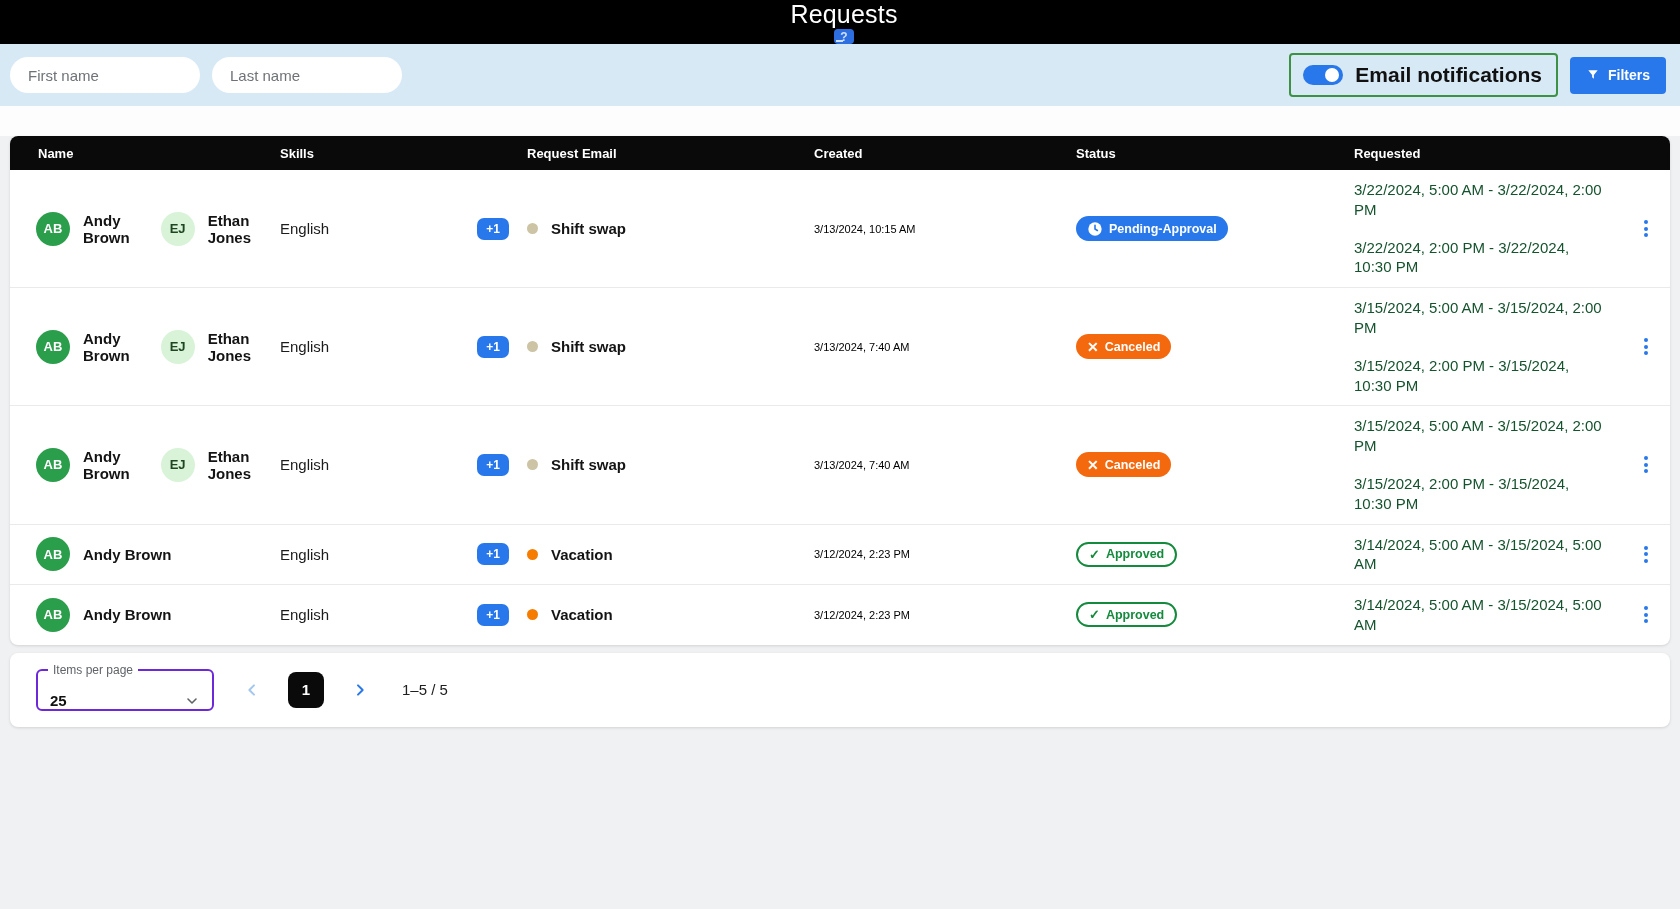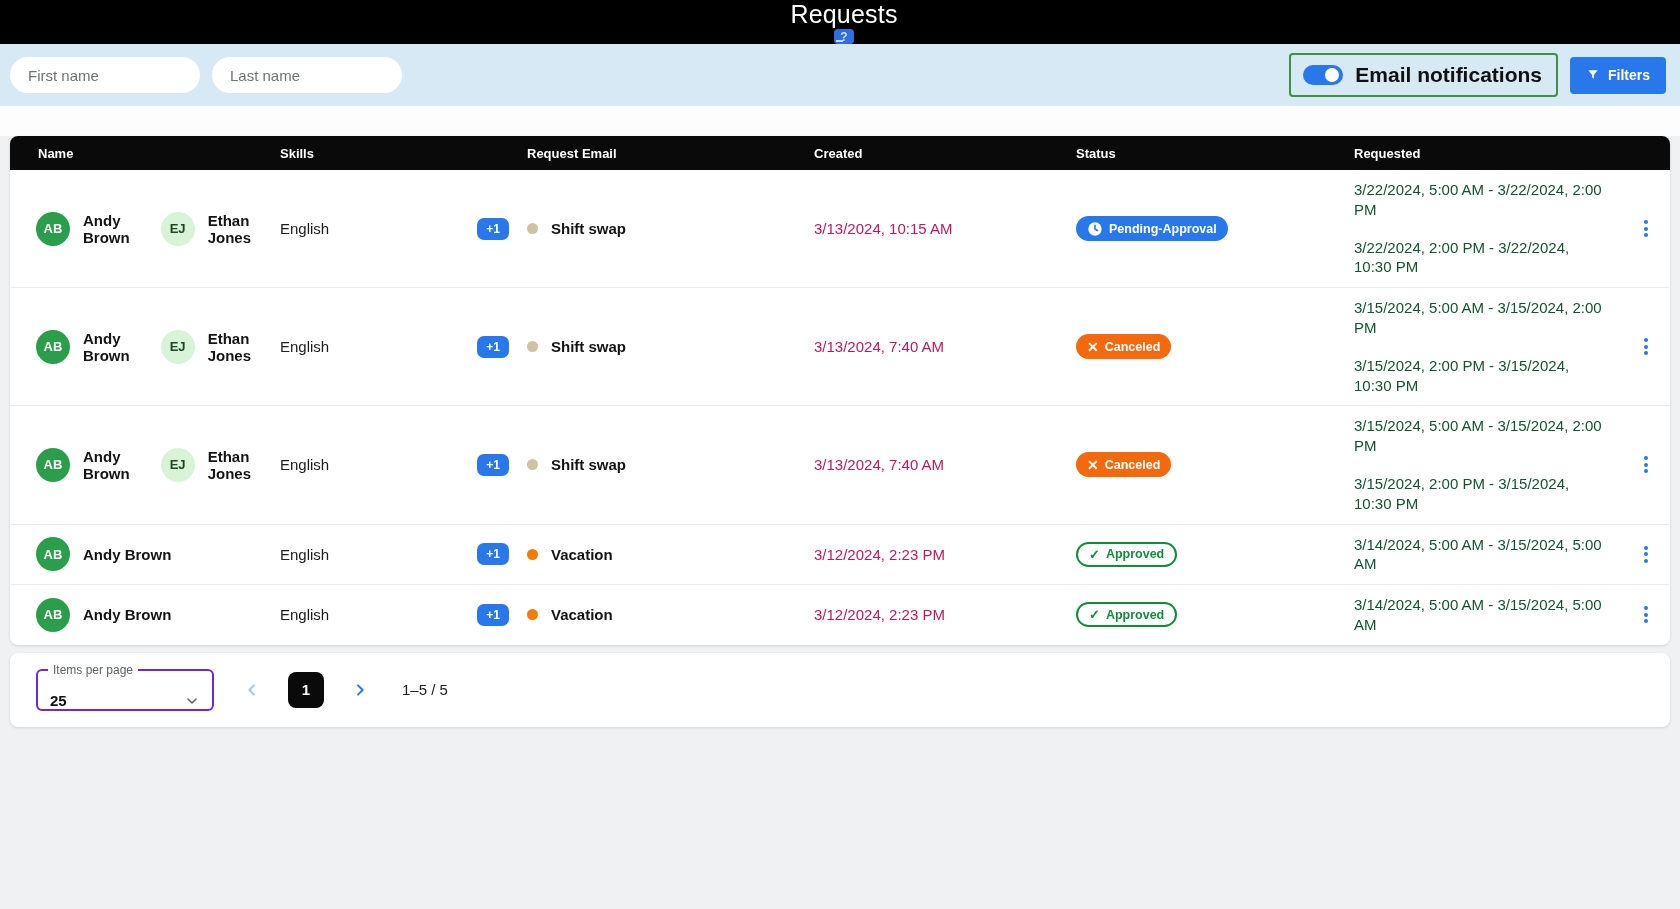--- a/index.html
+++ b/index.html
@@ -52,21 +52,21 @@
 
   .cell-skills { display:flex; align-items:center; justify-content:space-between; padding-right:18px; }
   .skills-text { font-size:15px; color:#1c1c1c; }
   .plus-badge { background:#2878eb; color:#fff; font-size:12px; font-weight:700; border-radius:7px;
                 padding:4px 9px; cursor:pointer; }
 
   .cell-type { display:flex; align-items:center; gap:13px; }
   .type-dot { width:11px; height:11px; border-radius:50%; flex:0 0 auto; }
   .type-label { font-size:15px; font-weight:700; color:#141414; }
 
-  .cell-created { font-size:15px; color:#be185d; }
+  .cell-created { font-size:11px; color:#000000; }
 
   .status-badge { display:inline-flex; align-items:center; gap:6px; border-radius:13px; height:25px;
                   padding:0 11px; font-size:12.5px; font-weight:700; cursor:default; }
   .status-pending { background:#2878eb; color:#fff; }
   .status-canceled { background:#f4690e; color:#fff; }
   .status-approved { background:#fff; color:#148a3d; border:2px solid #148a3d; }
   .status-x { font-size:14px; font-weight:700; line-height:1; }
   .status-check { font-size:13px; font-weight:700; line-height:1; }
 
   .cell-requested { padding:10px 0; display:flex; flex-direction:column; gap:18px; }

